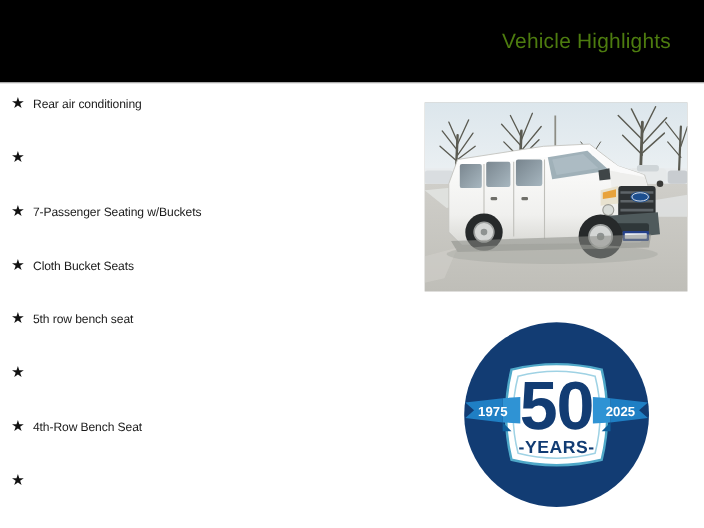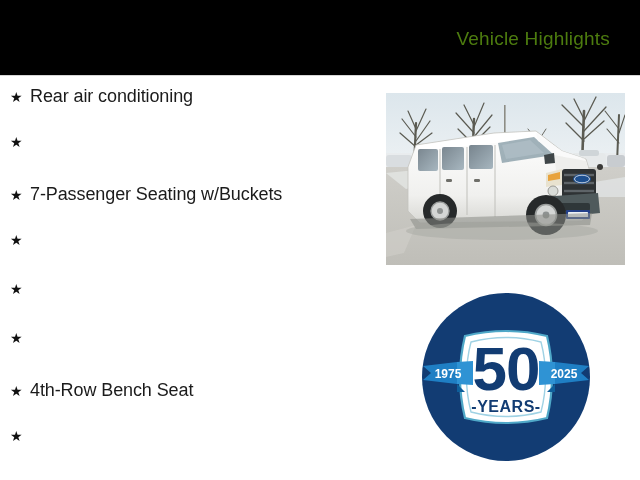--- a/index.html
+++ b/index.html
@@ -63,21 +63,21 @@
   }
   .bullet-star {
     width: 20px;
     flex: 0 0 20px;
     color: #111111;
     font-size: 14px;
     line-height: 1;
   }
   .highlight-label {
     color: #1b1b1b;
-    font-size: 18px;
+    font-size: 11px;
     font-weight: 400;
     letter-spacing: -0.1px;
     white-space: nowrap;
   }
 
   
   .vehicle-photo {
     position: absolute;
     left: 386px;
     top: 93px;
@@ -112,23 +112,25 @@
   </li>
   <li class="highlight-item">
     <span class="bullet-star">★</span>
   </li>
   <li class="highlight-item">
     <span class="bullet-star">★</span>
     <span class="highlight-label">7-Passenger Seating w/Buckets</span>
   </li>
   <li class="highlight-item">
     <span class="bullet-star">★</span>
-  </li>
-  <li class="highlight-item">
-    <span class="bullet-star">★</span>
+    <span class="highlight-label">Cloth Bucket Seats</span>
+  </li>
+  <li class="highlight-item">
+    <span class="bullet-star">★</span>
+    <span class="highlight-label">5th row bench seat</span>
   </li>
   <li class="highlight-item">
     <span class="bullet-star">★</span>
   </li>
   <li class="highlight-item">
     <span class="bullet-star">★</span>
     <span class="highlight-label">4th-Row Bench Seat</span>
   </li>
   <li class="highlight-item">
     <span class="bullet-star">★</span>

